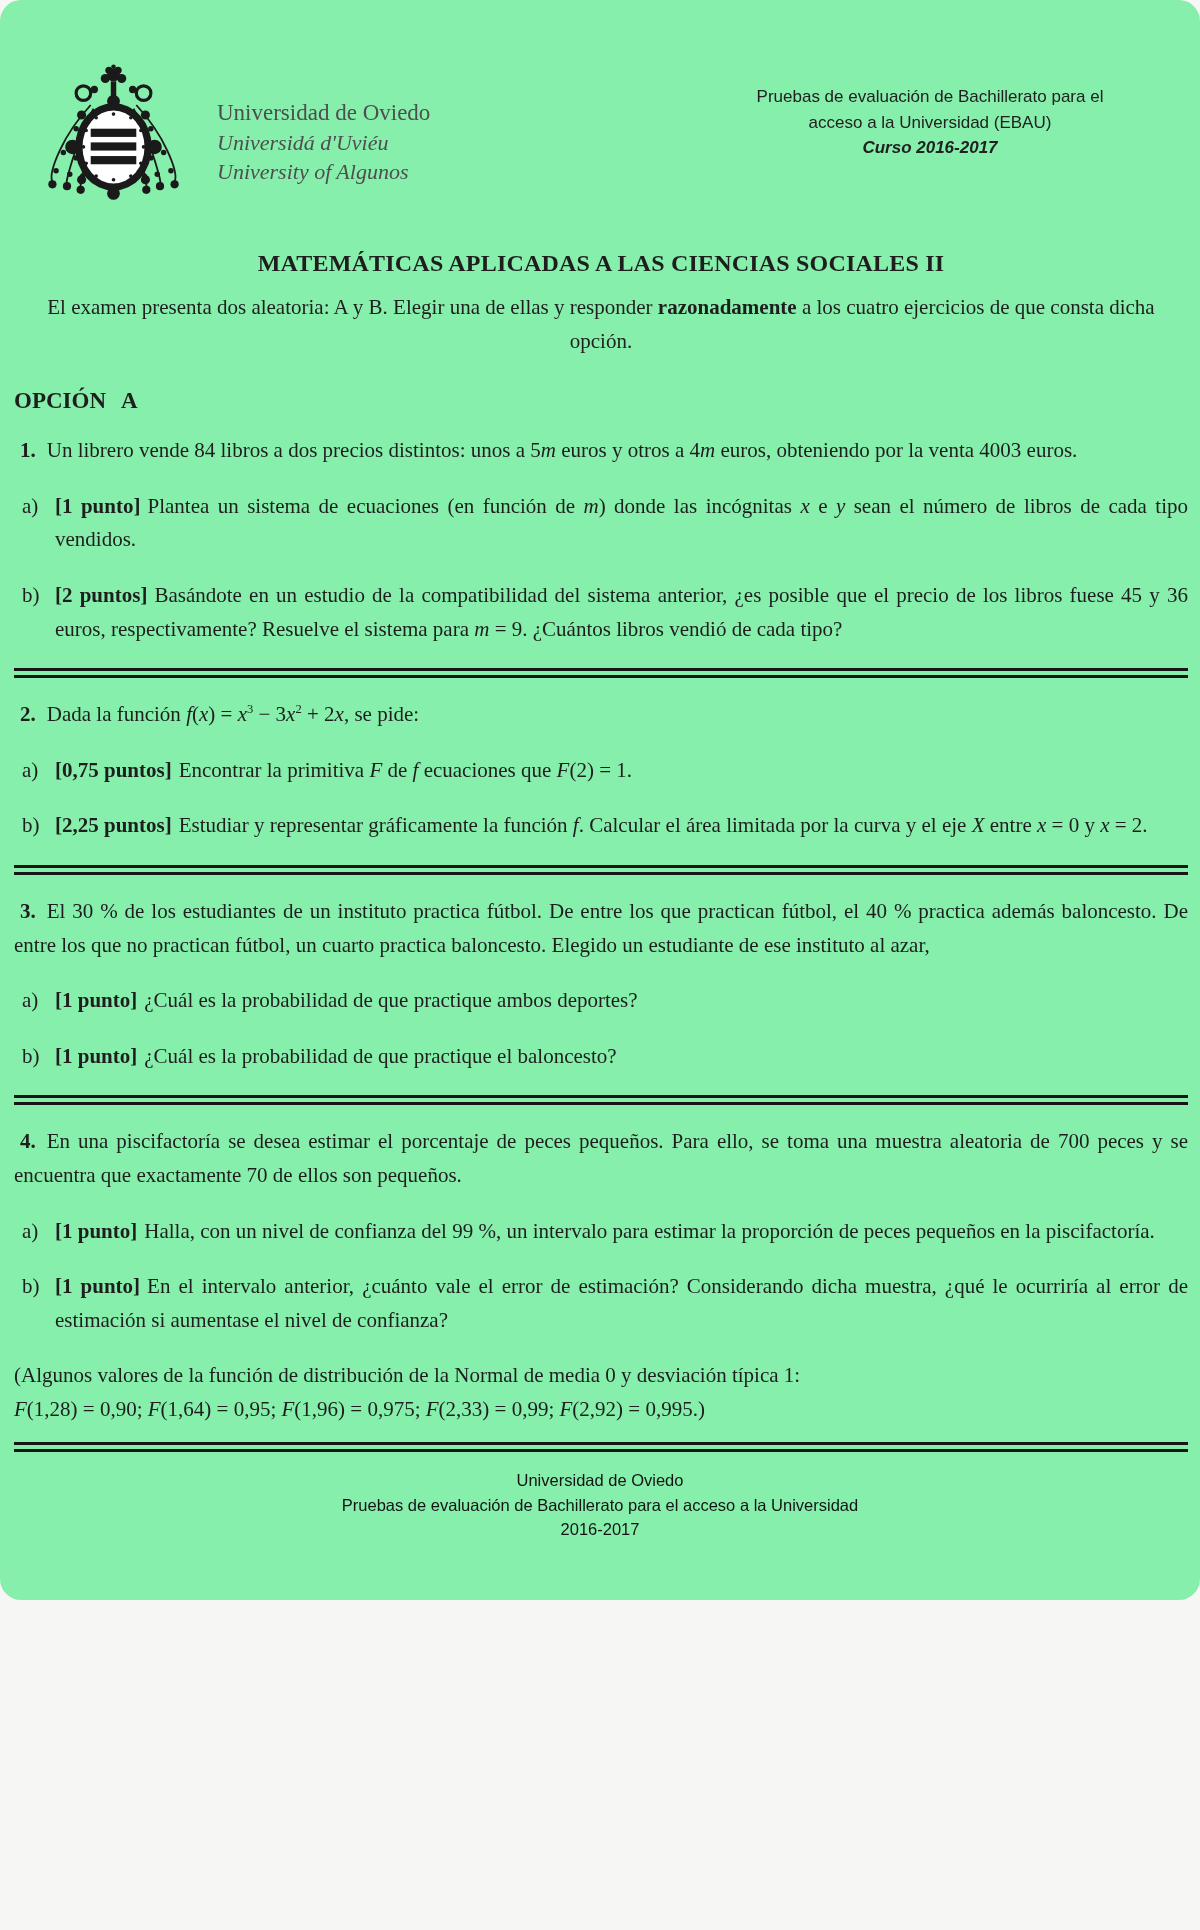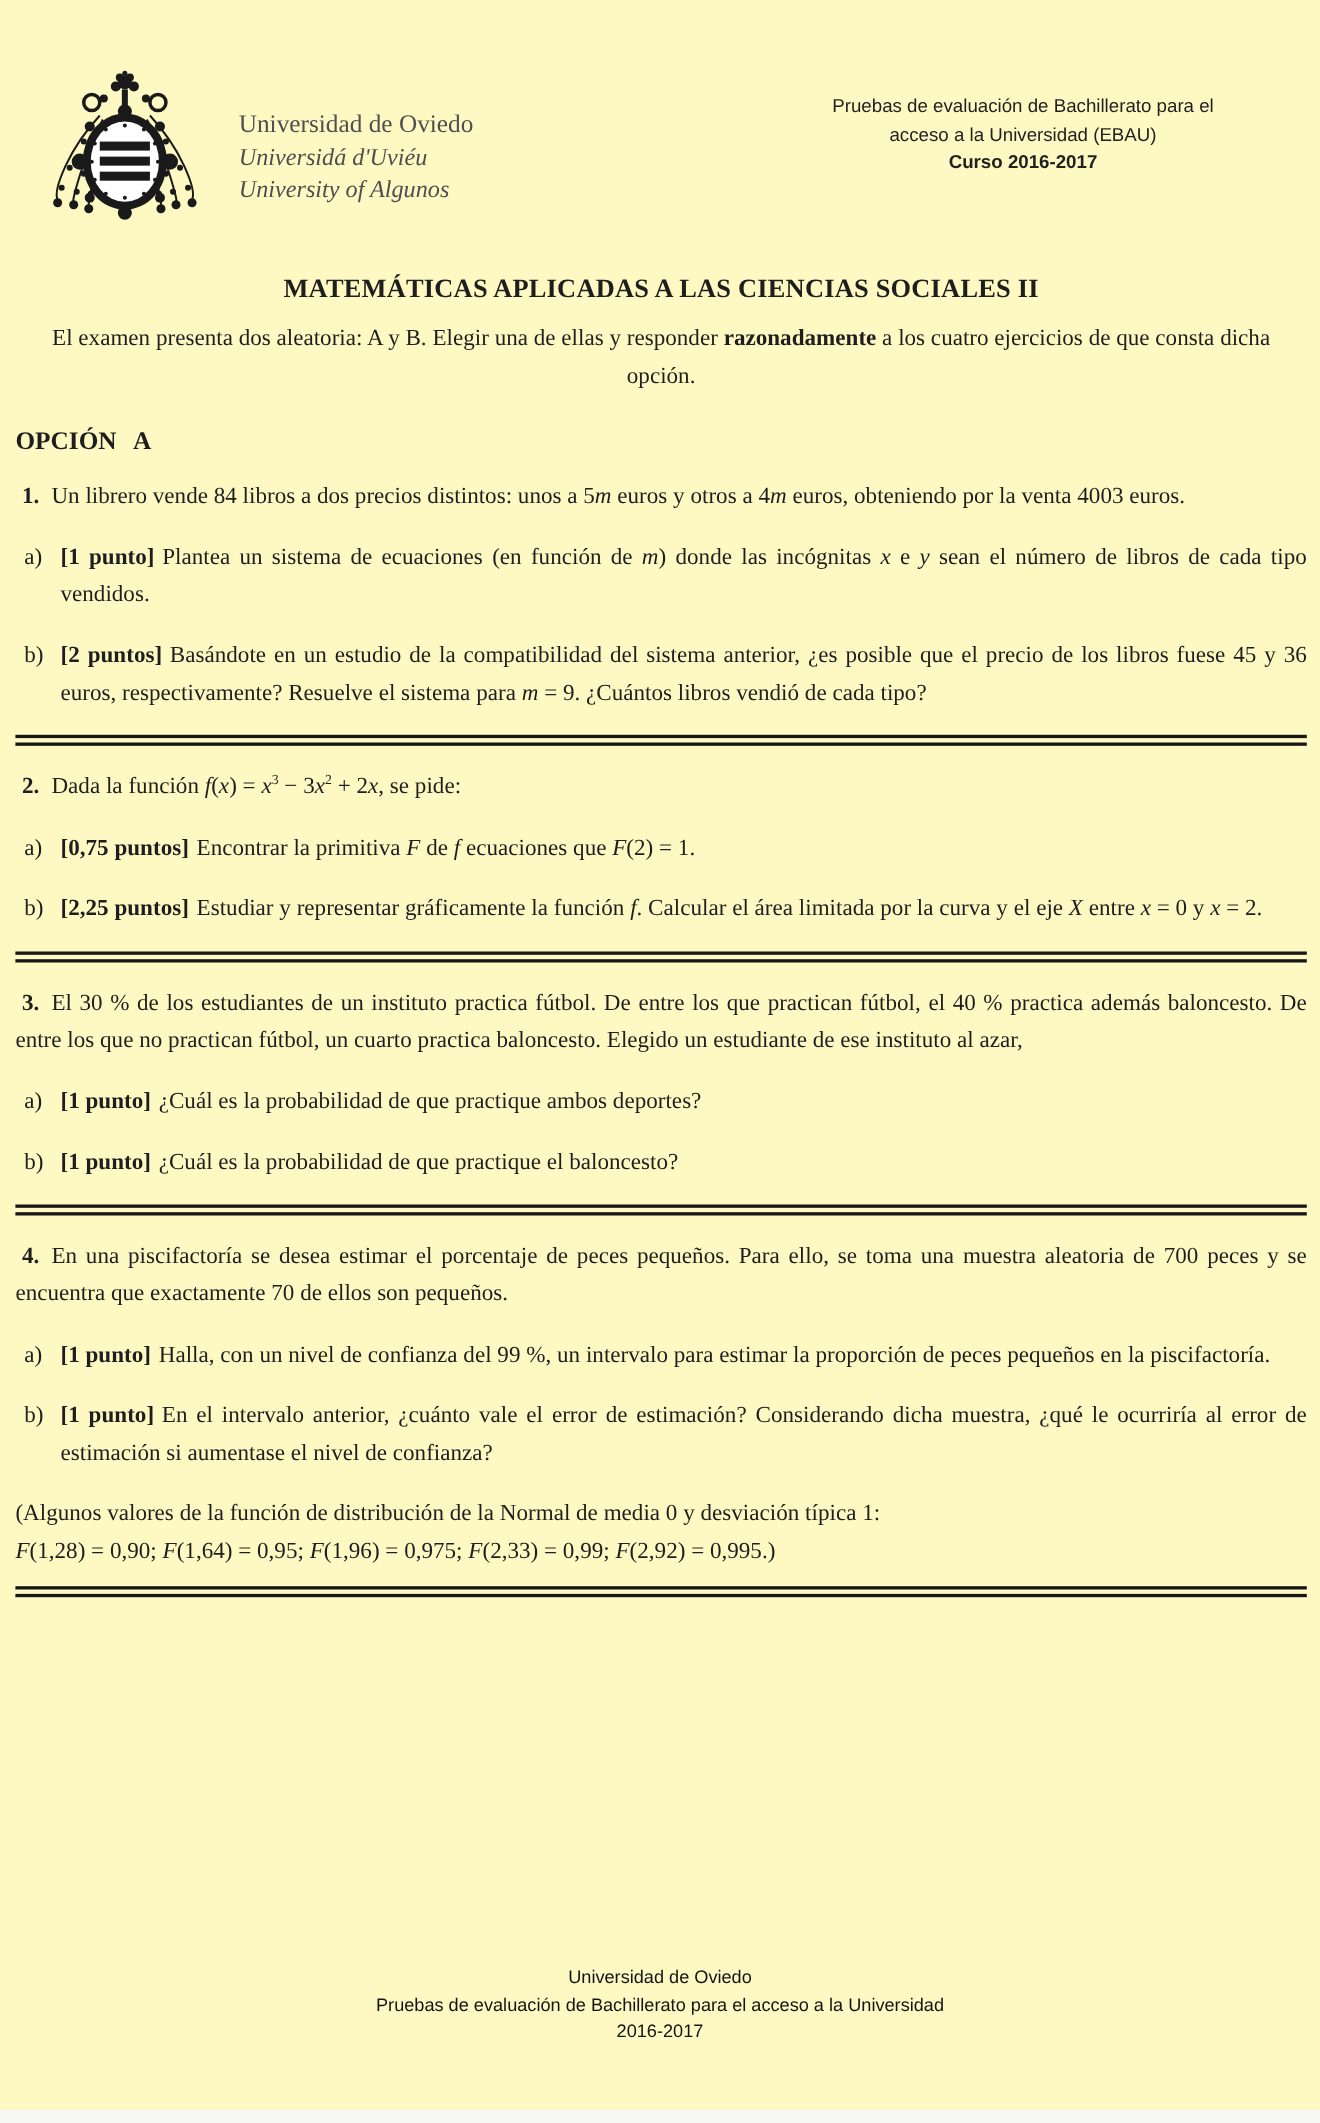--- a/index.html
+++ b/index.html
@@ -1,33 +1,34 @@
 <!DOCTYPE html>
 <html><head>
 <meta charset="utf-8">
 <style>
   html,body{margin:0;padding:0;background:#f6f6f4;}
   .page{
-    width:1200px;height:1918px;position:relative;margin:0 auto;
-    background:#fef9c3;color:#1e1e1e;box-sizing:border-box;
+    width:1200px;height:1600px;position:relative;margin:0 auto;
+    background:#86efac;color:#1e1e1e;box-sizing:border-box;
     padding:62px 12px 0 14px;
     font-family:"Liberation Serif", serif;
+    border-radius:21px;
   }
   
   .header{display:flex;justify-content:space-between;align-items:flex-start;}
   .header-left{display:flex;gap:26px;margin-left:22px;}
   .logo svg{width:155px;height:148px;display:block;}
   .uni-names{margin-top:36px;color:#4e4e4e;line-height:1.32;}
   .uni-name-main{font-size:23px;}
   .uni-name-alt{font-size:22px;font-style:italic;font-weight:normal;}
   .header-right{
     width:372px;margin-right:72px;margin-top:22px;text-align:center;
     font-family:"Liberation Sans", sans-serif;font-size:17px;color:#212121;line-height:1.5;
   }
-  .header-right .course{font-weight:bold;}
+  .header-right .course{font-weight:bold;font-style:italic;}
   
   .title{text-align:center;font-size:24px;font-weight:bold;margin-top:40px;letter-spacing:.2px;font-family:Liberation Serif, serif;}
   .intro{text-align:center;font-size:21px;line-height:1.6;margin:14px 4px 0 4px;}
   .option-heading{font-size:23px;font-weight:bold;margin:30px 0 20px 0;}
   .option-heading .w2{margin-left:15px;}
   
   .q-lead{font-size:21px;line-height:1.6;text-align:justify;margin:0 0 22px 0;text-indent:6px;}
   .q-num{font-weight:bold;margin-right:11px;}
   .part{font-size:21px;line-height:1.6;text-align:justify;position:relative;padding-left:41px;margin:0 0 22px 0;}
   .part-label{position:absolute;left:8px;top:0;}

